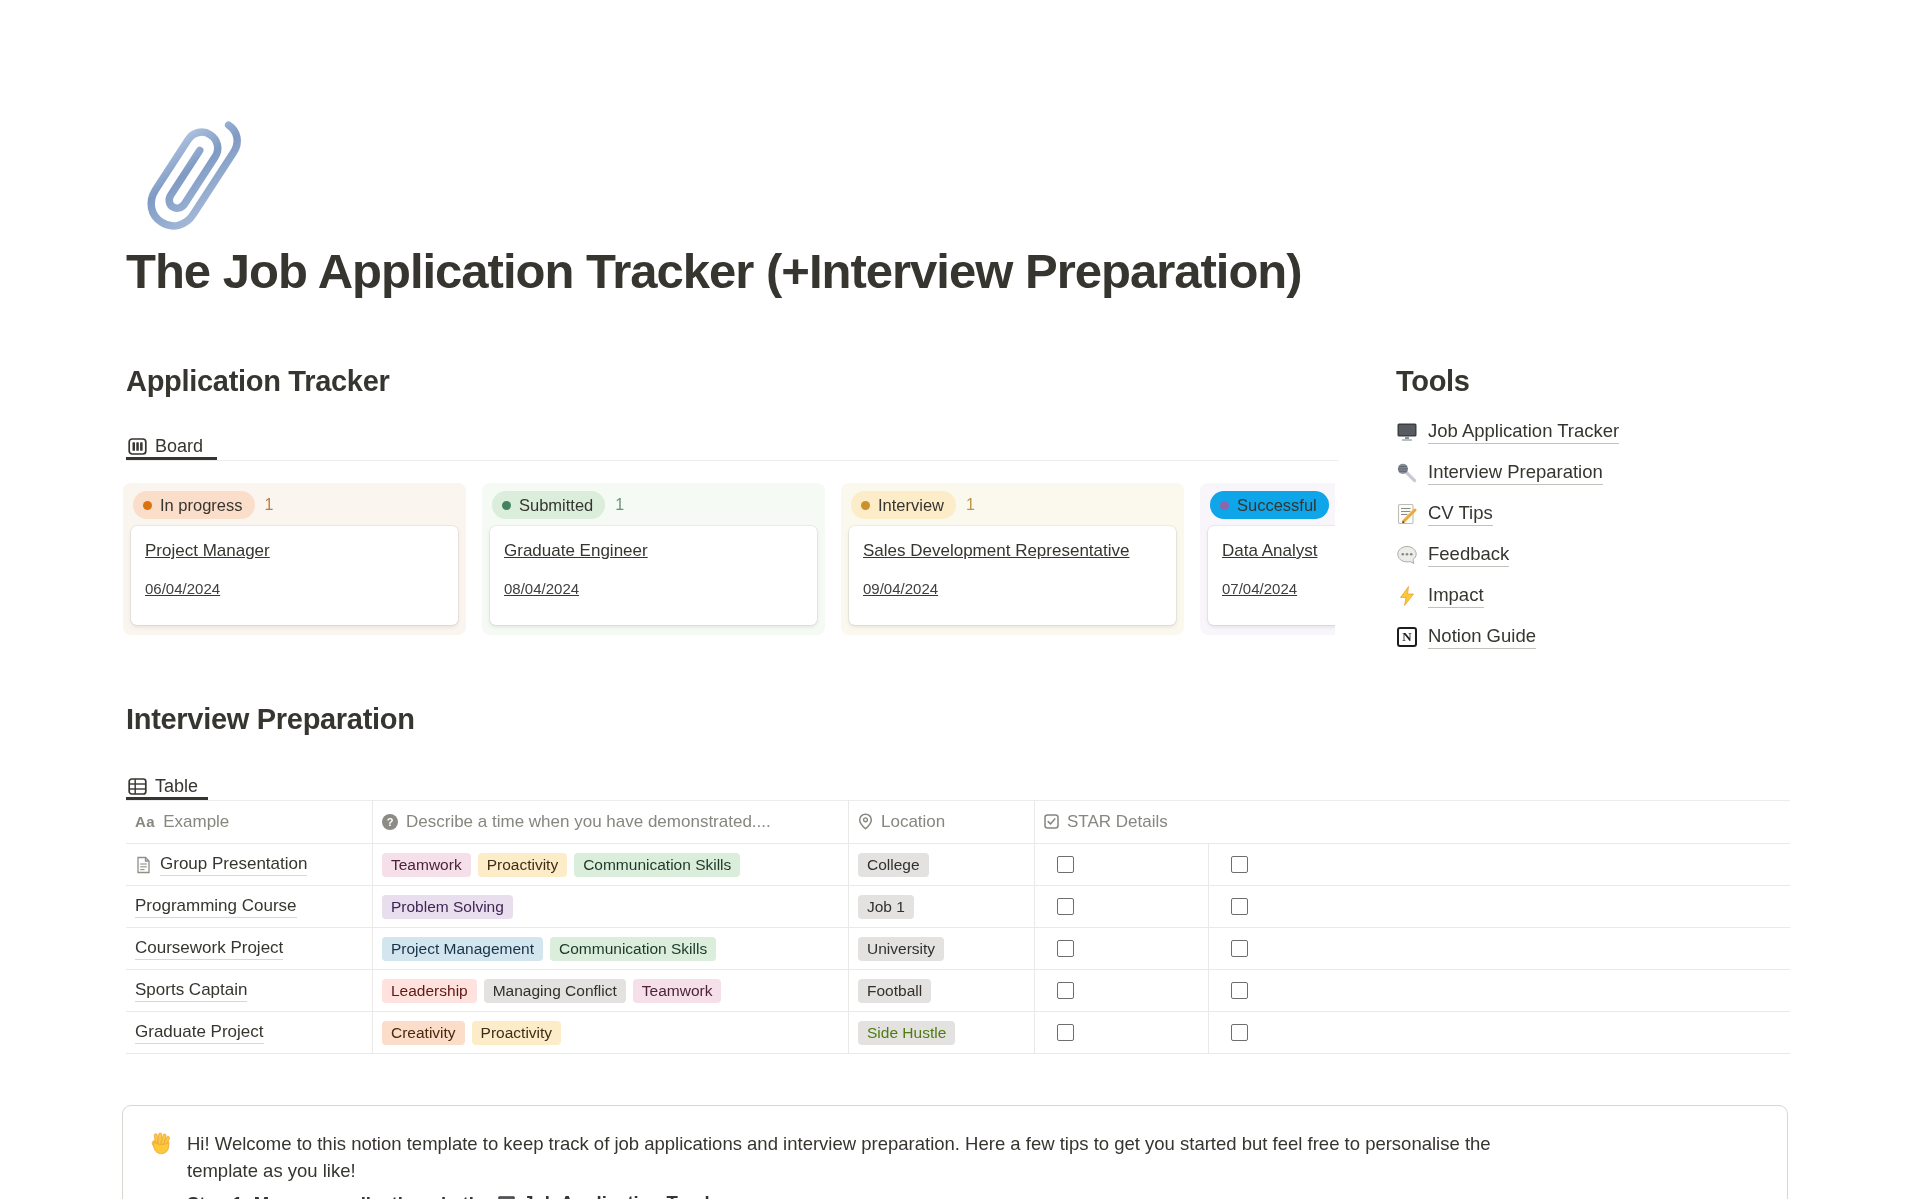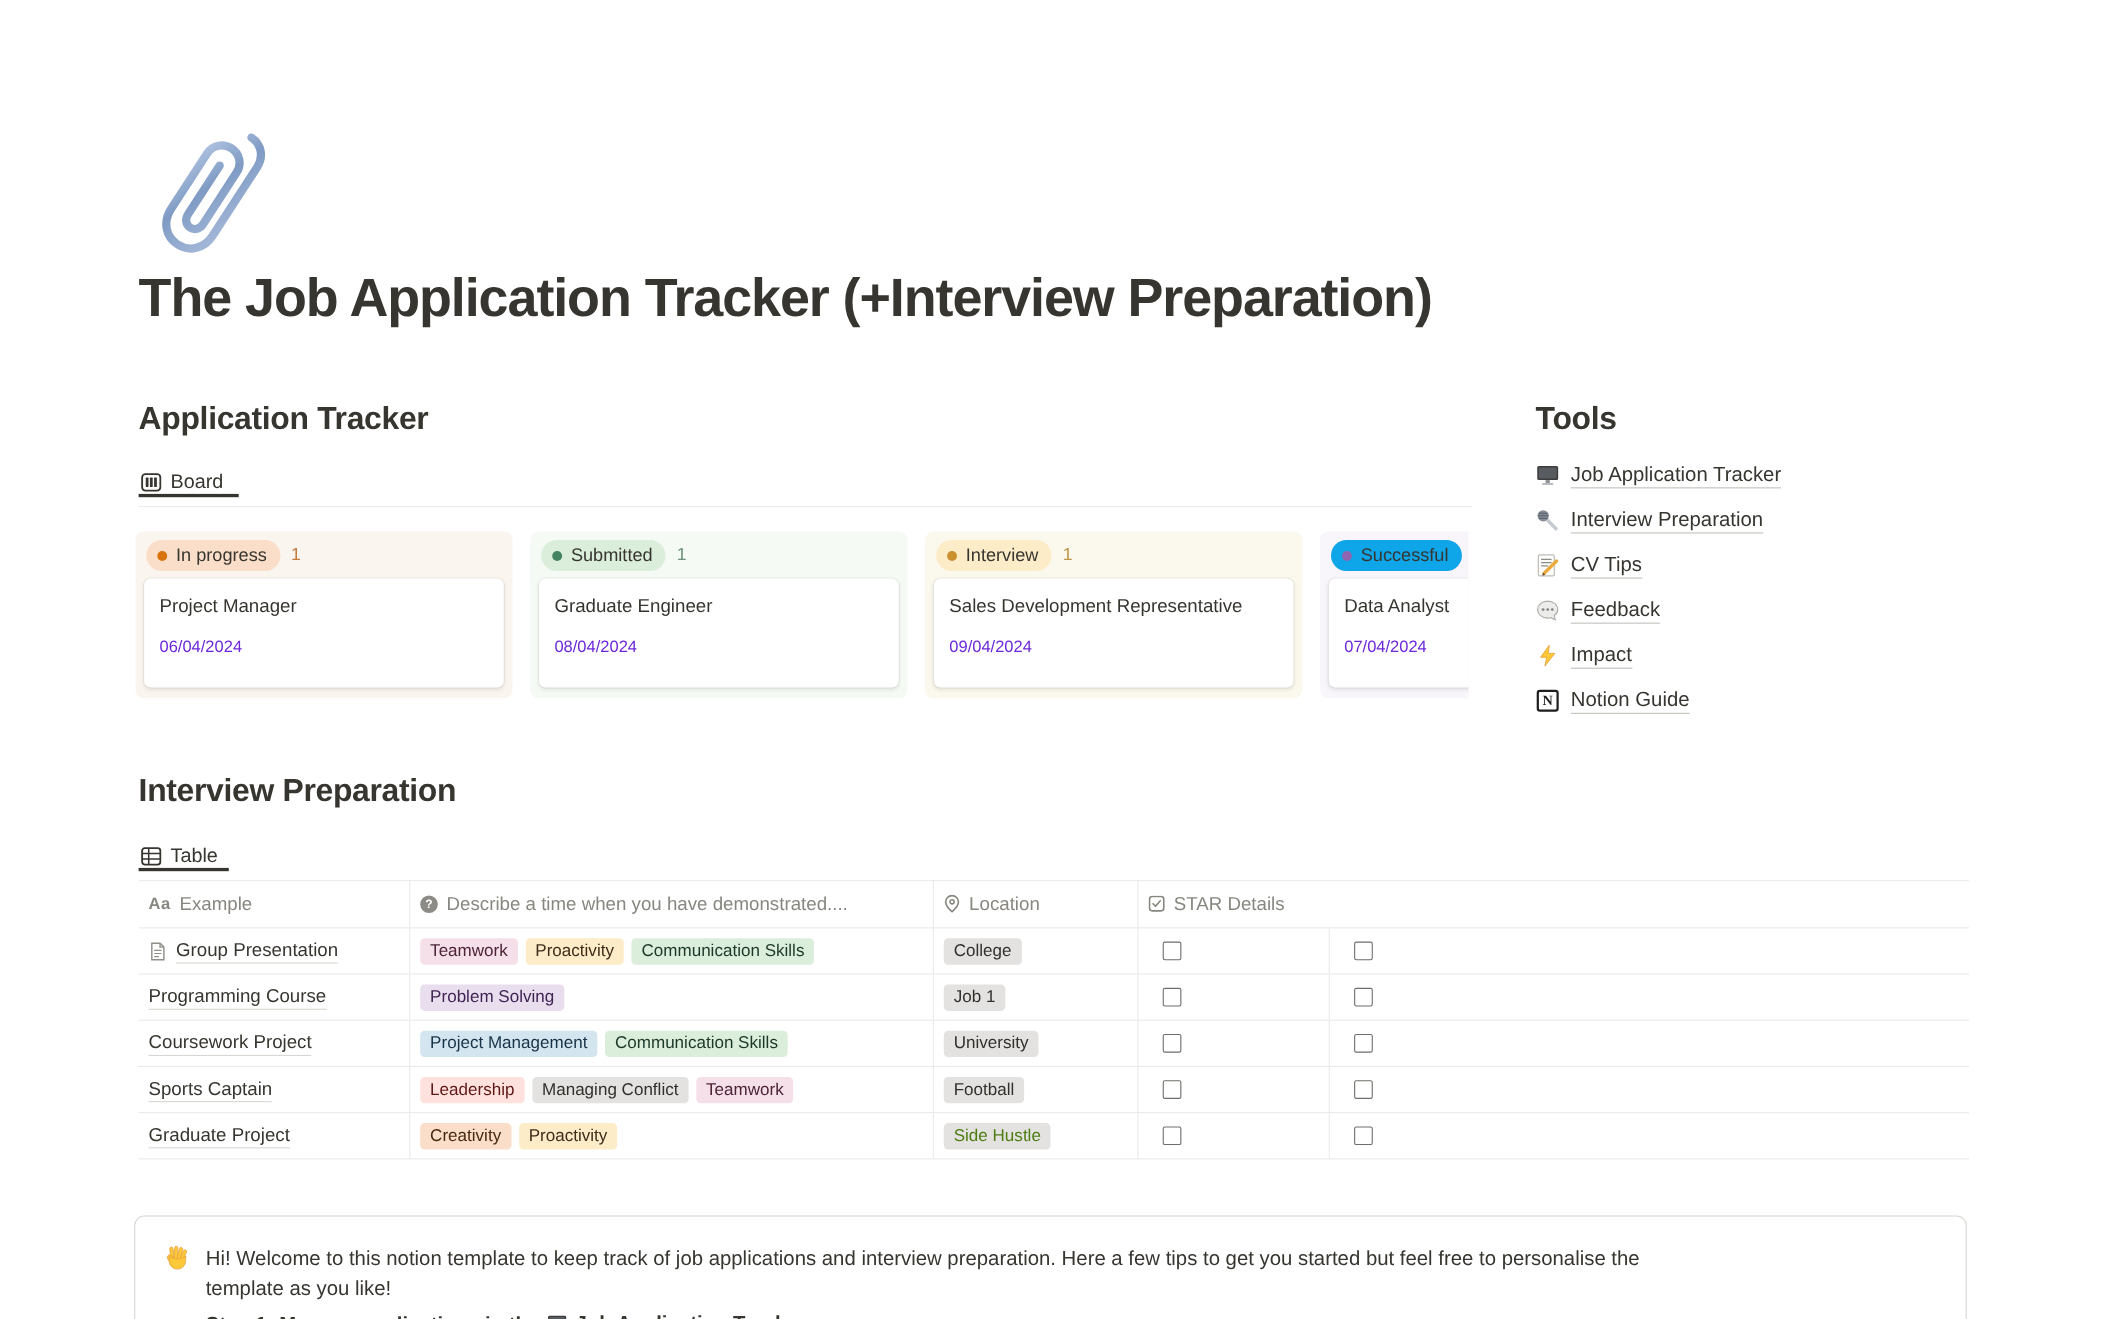--- a/index.html
+++ b/index.html
@@ -12,35 +12,35 @@
   .abs { position:absolute; }
 
   
   .paperclip { left:116px; top:96px; width:160px; height:180px; }
 
   
   .h1 { left:126px; top:243px; font-size:49px; font-weight:700; letter-spacing:-1px; white-space:nowrap; color:#37352F; }
   .h2 { font-size:29px; font-weight:700; letter-spacing:-0.3px; color:#37352F; white-space:nowrap; }
 
   
-  .tabbar { height:40px; display:flex; align-items:center; }
+  .tabbar { height:40px; display:flex; align-items:flex-end; }
   .tab { display:flex; align-items:center; gap:8px; padding:0 14px 0 2px; font-size:18px; font-weight:500; color:#37352F; border-bottom:3px solid #37352F; cursor:pointer; }
   .divider { height:1px; background:#EDECEA; }
 
   
   .board { display:flex; gap:16px; overflow:hidden; }
   .board-col { width:343px; flex:none; border-radius:8px; padding:8px; }
   .col-head { display:flex; align-items:center; gap:10px; padding-left:2px; }
   .status-chip { height:28px; border-radius:14px; padding:0 12px 0 10px; display:inline-flex; align-items:center; gap:8px; font-size:16.5px; font-weight:500; color:#37352F; white-space:nowrap; }
   .status-dot { width:9px; height:9px; border-radius:50%; flex:none; }
   .col-count { font-size:16px; font-weight:500; }
   .board-card { margin-top:7px; background:#fff; border-radius:6px; padding:14px 14px; height:99px;
-    box-shadow: 0 0 0 1px rgba(15,15,15,0.05), 0 2px 4px rgba(15,15,15,0.09); cursor:pointer; }
+    box-shadow: 0 0 0 1px rgba(15,15,15,0.05), 0 2px 4px rgba(15,15,15,0.09); cursor:pointer;text-decoration:underline; }
   .card-title { font-size:17px; font-weight:500; line-height:22px; white-space:nowrap; overflow:hidden; }
-  .card-date { font-size:15px; margin-top:18px; color:#6d28d9; }
+  .card-date { font-size:15px; margin-top:18px; color:#404040; }
 
   
   .tools-list .tool-link { display:flex; align-items:center; gap:10px; height:41px; cursor:pointer; text-decoration:none; color:#37352F; }
   .tool-icon { width:22px; height:22px; flex:none; display:inline-flex; align-items:center; justify-content:center; }
   .tool-label { font-size:18.5px; font-weight:500; border-bottom:1px solid #C3C1BC; padding-bottom:1px; white-space:nowrap; }
   .notion-logo { width:20px; height:20px; background:#fff; border:2px solid #1d1d1d; border-radius:3px; display:flex; align-items:center; justify-content:center;
     font-family:"Liberation Serif","DejaVu Serif",serif; font-weight:700; font-size:13px; color:#1d1d1d; }
 
   
   .itable { width:1664px; font-size:17px; }

